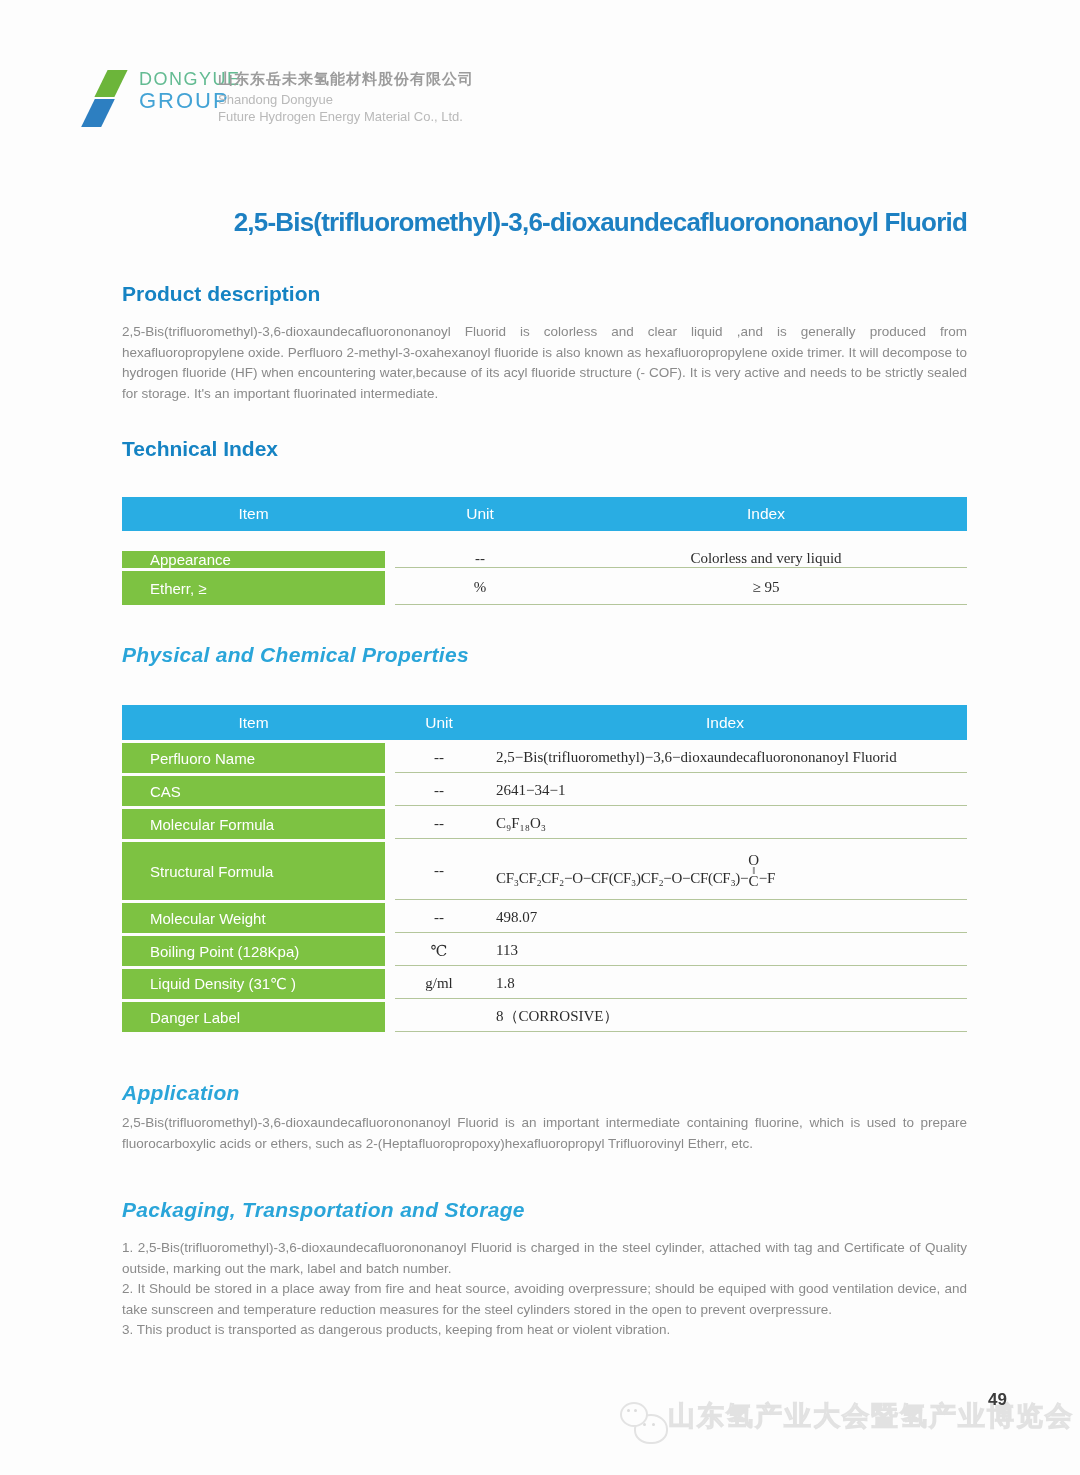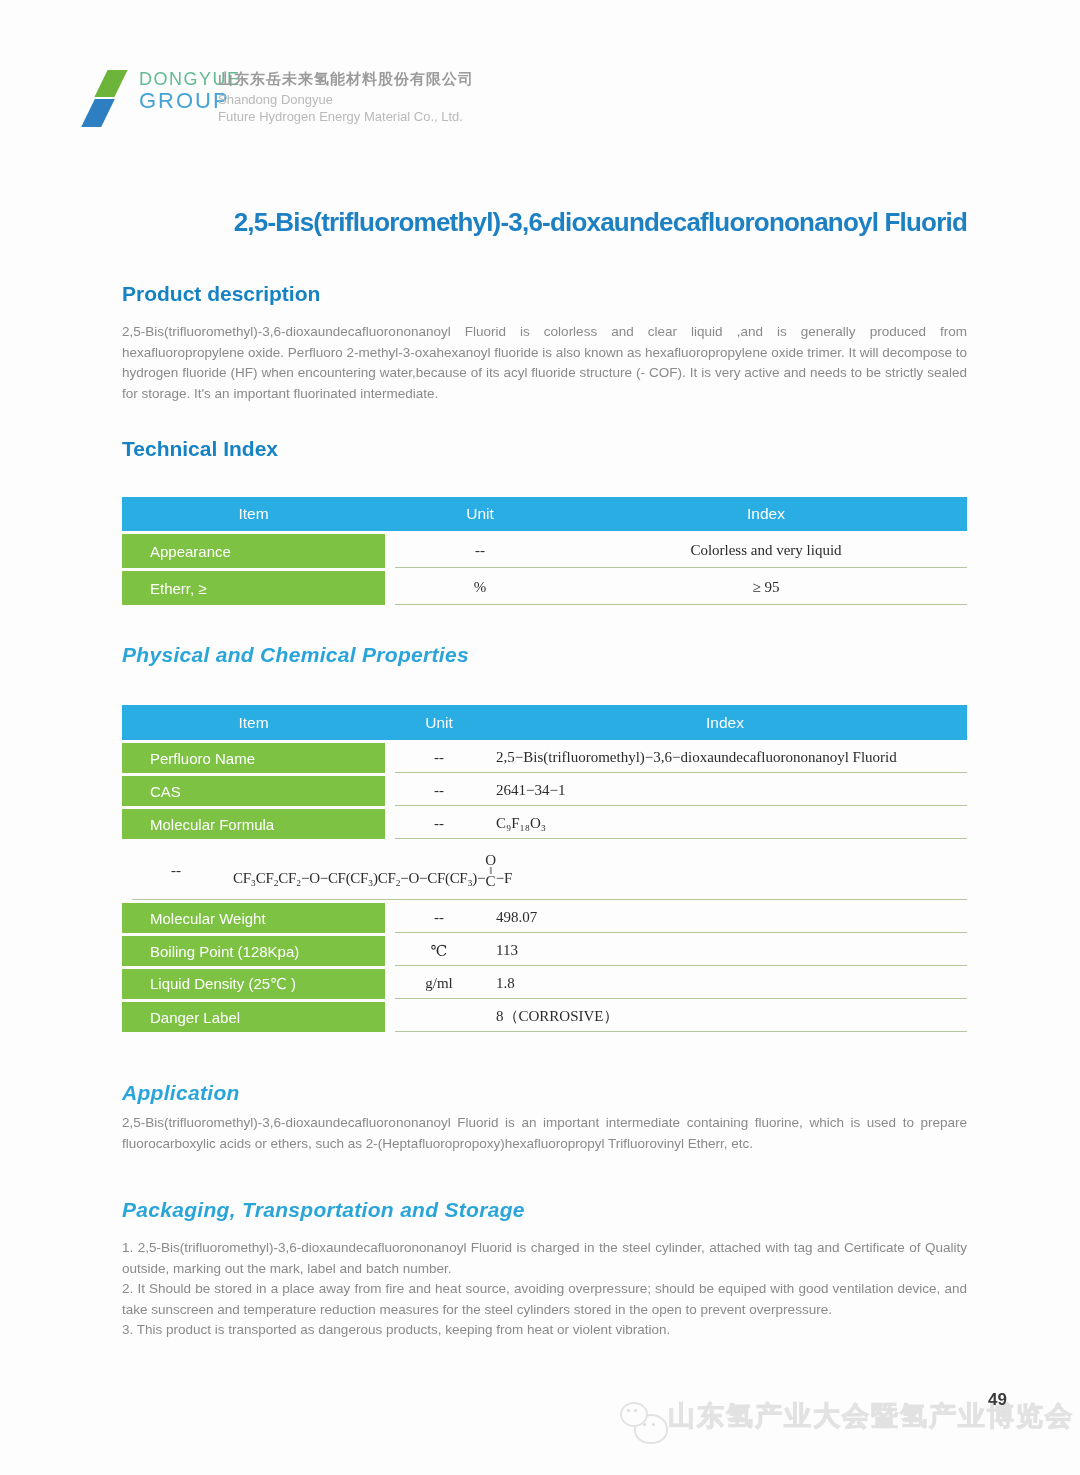--- a/index.html
+++ b/index.html
@@ -92,21 +92,21 @@
   <div class="content para" style="top:322px;">2,5-Bis(trifluoromethyl)-3,6-dioxaundecafluorononanoyl Fluorid is colorless and clear liquid ,and is generally  produced from hexafluoropropylene oxide. Perfluoro 2-methyl-3-oxahexanoyl  fluoride is also known as hexafluoropropylene oxide trimer. It will decompose to hydrogen fluoride (HF) when encountering water,because of its acyl fluoride structure (- COF). It is very active and needs to be strictly sealed for storage. It's an important fluorinated intermediate.</div>
 
   <div class="content h-bold" style="top:437px;">Technical Index</div>
   <div class="content tbl1" style="top:485px;">
     <div class="t-head" style="height:34px;">
       <div class="h-item">Item</div>
       <div class="h-gap"></div>
       <div class="h-unit">Unit</div>
       <div class="h-index">Index</div>
     </div>
-    <div class="t-row" style="height:34px;">
+    <div class="t-row" style="height:34px;align-items:flex-end;">
       <div class="c-item">Appearance</div>
       <div class="c-gap"></div>
       <div class="c-body">
         <div class="c-unit serif">--</div>
         <div class="c-index serif">Colorless and very liquid</div>
       </div>
     </div>
     <div class="t-row" style="height:34px;">
       <div class="c-item">Etherr, ≥</div>
       <div class="c-gap"></div>
@@ -147,20 +147,21 @@
     <div class="t-row" style="height:30px;">
       <div class="c-item">Molecular Formula</div>
       <div class="c-gap"></div>
       <div class="c-body">
         <div class="c-unit serif">--</div>
         <div class="c-index serif">C₉F₁₈O₃</div>
       </div>
     </div>
 
     <div class="t-row" style="height:58px;">
+      <div class="c-item">Structural Formula</div>
       <div class="c-gap"></div>
       <div class="c-body">
         <div class="c-unit serif">--</div>
         <div class="c-index serif">
           <span class="formula">
               <span>CF₃CF₂CF₂−O−CF(CF₃)CF₂−O−CF(CF₃)−</span>
               <span class="carbonyl">
                 <span>O</span>
                 <span class="dbond">‖</span>
                 <span>C</span>
@@ -183,21 +184,21 @@
     <div class="t-row" style="height:30px;">
       <div class="c-item">Boiling Point (128Kpa)</div>
       <div class="c-gap"></div>
       <div class="c-body">
         <div class="c-unit serif">℃</div>
         <div class="c-index serif">113</div>
       </div>
     </div>
 
     <div class="t-row" style="height:30px;">
-      <div class="c-item">Liquid Density (25℃ )</div>
+      <div class="c-item">Liquid Density (31℃ )</div>
       <div class="c-gap"></div>
       <div class="c-body">
         <div class="c-unit serif">g/ml</div>
         <div class="c-index serif">1.8</div>
       </div>
     </div>
 
     <div class="t-row" style="height:30px;">
       <div class="c-item">Danger Label</div>
       <div class="c-gap"></div>

